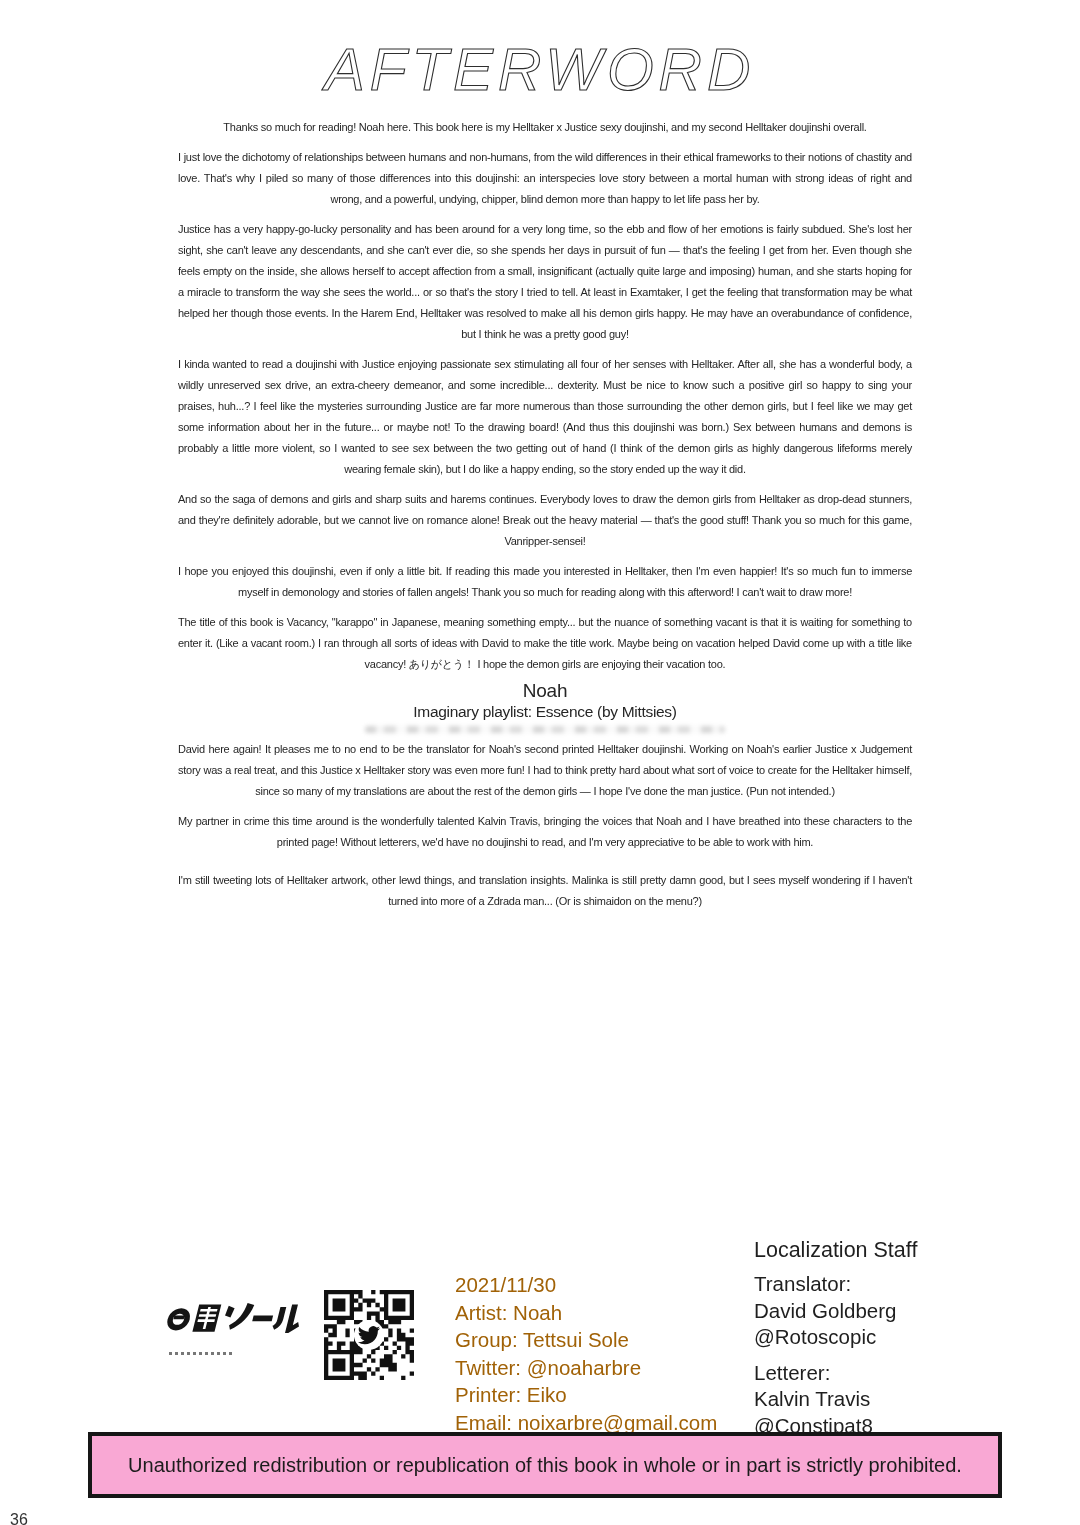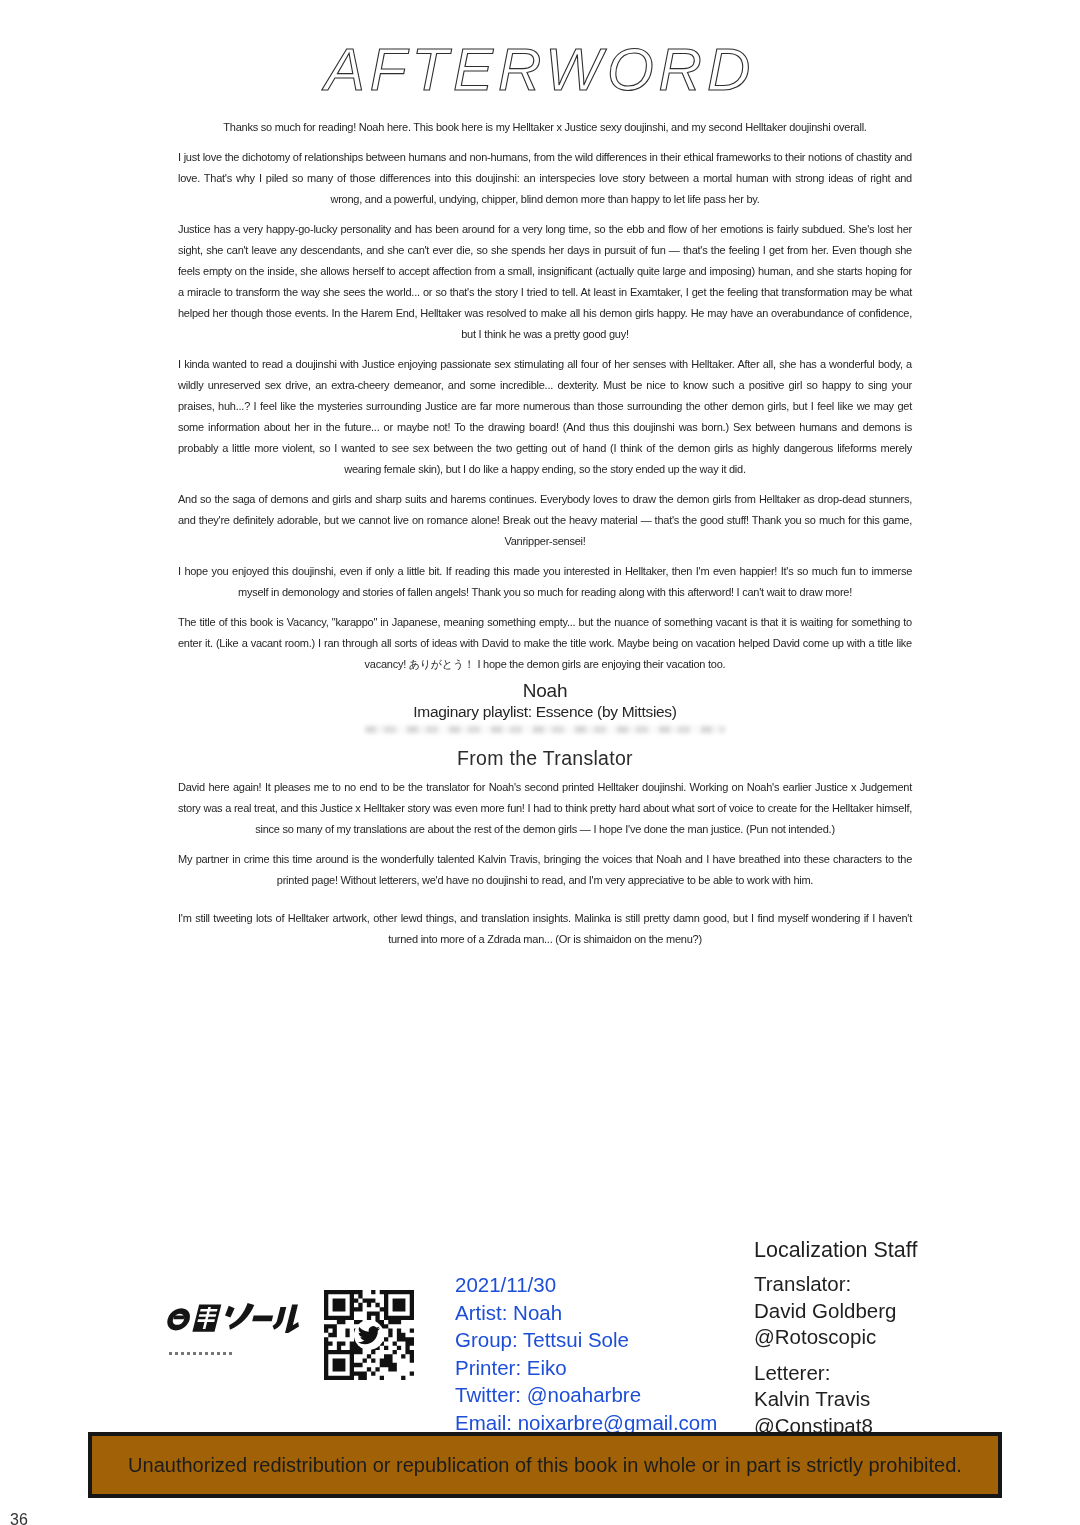--- a/index.html
+++ b/index.html
@@ -34,30 +34,30 @@
   }
   .translator-section p:first-child{margin-top:6px;}
   .gap-top{margin-top:17px;}
   
   .logo-wrap{position:absolute;left:157px;top:1294px;width:150px;}
   .logo-sub{
     width:66px;height:3px;margin:2px 0 0 12px;opacity:.8;
     background:repeating-linear-gradient(90deg,#555 0 3px,transparent 3px 6px);
   }
   .qr-wrap{position:absolute;left:324px;top:1290px;width:90px;height:90px;}
-  .credits{position:absolute;left:455px;top:1271px;font-size:20.5px;line-height:27.6px;color:#1d4ed8;}
+  .credits{position:absolute;left:455px;top:1271px;font-size:20.5px;line-height:27.6px;color:#a16207;}
   .credits span{display:block;}
   .loc-staff{position:absolute;left:754px;top:1238px;font-size:20.5px;line-height:26.5px;color:#1f1f1f;}
   .loc-heading{font-size:21.5px;line-height:24px;display:block;}
   .loc-group{margin-top:9px;}
   .loc-group span{display:block;}
   .page-number{position:absolute;left:10px;top:1511px;font-size:16px;color:#333;}
   .notice-box{
     position:absolute;left:88px;top:1432px;width:906px;height:58px;
-    border:4px solid #161616;display:flex;align-items:center;justify-content:center;background:#a16207;
+    border:4px solid #161616;display:flex;align-items:center;justify-content:center;background:#f9a8d4;
   }
   .notice-text{font-size:20px;letter-spacing:0;color:#1c1c1c;}
 </style>
 </head>
 <body>
 
 <h1 class="page-title">AFTERWORD</h1>
 
 <div class="column">
   <section class="afterword-section">
@@ -67,25 +67,24 @@
     <p class="body-text">I kinda wanted to read a doujinshi with Justice enjoying passionate sex stimulating all four of her senses with Helltaker. After all, she has a wonderful body, a wildly unreserved sex drive, an extra-cheery demeanor, and some incredible... dexterity. Must be nice to know such a positive girl so happy to sing your praises, huh...? I feel like the mysteries surrounding Justice are far more numerous than those surrounding the other demon girls, but I feel like we may get some information about her in the future... or maybe not! To the drawing board! (And thus this doujinshi was born.) Sex between humans and demons is probably a little more violent, so I wanted to see sex between the two getting out of hand (I think of the demon girls as highly dangerous lifeforms merely wearing female skin), but I do like a happy ending, so the story ended up the way it did.</p>
     <p class="body-text">And so the saga of demons and girls and sharp suits and harems continues. Everybody loves to draw the demon girls from Helltaker as drop-dead stunners, and they're definitely adorable, but we cannot live on romance alone! Break out the heavy material — that's the good stuff! Thank you so much for this game, Vanripper-sensei!</p>
     <p class="body-text">I hope you enjoyed this doujinshi, even if only a little bit. If reading this made you interested in Helltaker, then I'm even happier! It's so much fun to immerse myself in demonology and stories of fallen angels! Thank you so much for reading along with this afterword! I can't wait to draw more!</p>
     <p class="body-text">The title of this book is Vacancy, "karappo" in Japanese, meaning something empty... but the nuance of something vacant is that it is waiting for something to enter it. (Like a vacant room.) I ran through all sorts of ideas with David to make the title work. Maybe being on vacation helped David come up with a title like vacancy! ありがとう！ I hope the demon girls are enjoying their vacation too.</p>
   </section>
 
   <div class="signature">Noah</div>
   <div class="playlist">Imaginary playlist: Essence (by Mittsies)</div>
   <div class="redacted-line"></div>
 
-  <h2 class="translator-heading">From the Translator</h2>
   <section class="translator-section">
     <p class="body-text">David here again! It pleases me to no end to be the translator for Noah's second printed Helltaker doujinshi. Working on Noah's earlier Justice x Judgement story was a real treat, and this Justice x Helltaker story was even more fun! I had to think pretty hard about what sort of voice to create for the Helltaker himself, since so many of my translations are about the rest of the demon girls — I hope I've done the man justice. (Pun not intended.)</p>
     <p class="body-text">My partner in crime this time around is the wonderfully talented Kalvin Travis, bringing the voices that Noah and I have breathed into these characters to the printed page! Without letterers, we'd have no doujinshi to read, and I'm very appreciative to be able to work with him.</p>
-    <p class="body-text gap-top">I'm still tweeting lots of Helltaker artwork, other lewd things, and translation insights. Malinka is still pretty damn good, but I find myself wondering if I haven't turned into more of a Zdrada man... (Or is shimaidon on the menu?)</p>
+    <p class="body-text gap-top">I'm still tweeting lots of Helltaker artwork, other lewd things, and translation insights. Malinka is still pretty damn good, but I sees myself wondering if I haven't turned into more of a Zdrada man... (Or is shimaidon on the menu?)</p>
   </section>
 </div>
 
 <div class="logo-wrap" aria-label="鉄槌ソール">
   <svg width="150" height="52" viewBox="0 0 225 80">
     <g transform="translate(10,0) skewX(-14)" fill="#151515">
       <path fill-rule="evenodd" d="M30 22a17 17 0 1 0 .2 0Zm0 8.5a8.5 8.5 0 1 1-.2 0Z"></path>
       <rect x="22" y="33" width="16" height="6"></rect>
       <rect x="56" y="16" width="34" height="42"></rect>
       <rect x="60" y="23" width="26" height="4" fill="#fff"></rect>
@@ -110,22 +109,22 @@
       <path fill="#111" fill-rule="evenodd" d="M0 60h30v30h-30zM4.285714285714286 64.28571428571428v21.428571428571427h21.428571428571427v-21.428571428571427zM8.571428571428571 68.57142857142857h12.857142857142858v12.857142857142858h-12.857142857142858z"></path>
       <circle cx="45" cy="45" r="15" fill="#fff"></circle>
       <path fill="#111" transform="translate(33.8,34) scale(0.93)" d="M23.953 4.57a10 10 0 0 1-2.825.775 4.958 4.958 0 0 0 2.163-2.723 9.99 9.99 0 0 1-3.127 1.195 4.92 4.92 0 0 0-8.384 4.482C7.69 8.095 4.067 6.13 1.64 3.162a4.822 4.822 0 0 0-.666 2.475c0 1.71.87 3.213 2.188 4.096a4.904 4.904 0 0 1-2.228-.616v.06a4.923 4.923 0 0 0 3.946 4.827 4.996 4.996 0 0 1-2.212.085 4.936 4.936 0 0 0 4.604 3.417 9.867 9.867 0 0 1-6.102 2.105c-.39 0-.779-.023-1.17-.067a13.995 13.995 0 0 0 7.557 2.209c9.053 0 13.998-7.496 13.998-13.985 0-.21 0-.42-.015-.63A9.935 9.935 0 0 0 24 4.59z"></path>
     </svg>
 </div>
 
 <div class="credits">
   <span>2021/11/30</span>
   <span>Artist: Noah</span>
   <span>Group: Tettsui Sole</span>
+  <span>Twitter: @noaharbre</span>
   <span>Printer: Eiko</span>
-  <span>Twitter: @noaharbre</span>
   <span>Email: noixarbre@gmail.com</span>
 </div>
 
 <div class="loc-staff">
   <span class="loc-heading">Localization Staff</span>
   <div class="loc-group">
     <span>Translator:</span>
     <span>David Goldberg</span>
     <span>@Rotoscopic</span>
   </div>

